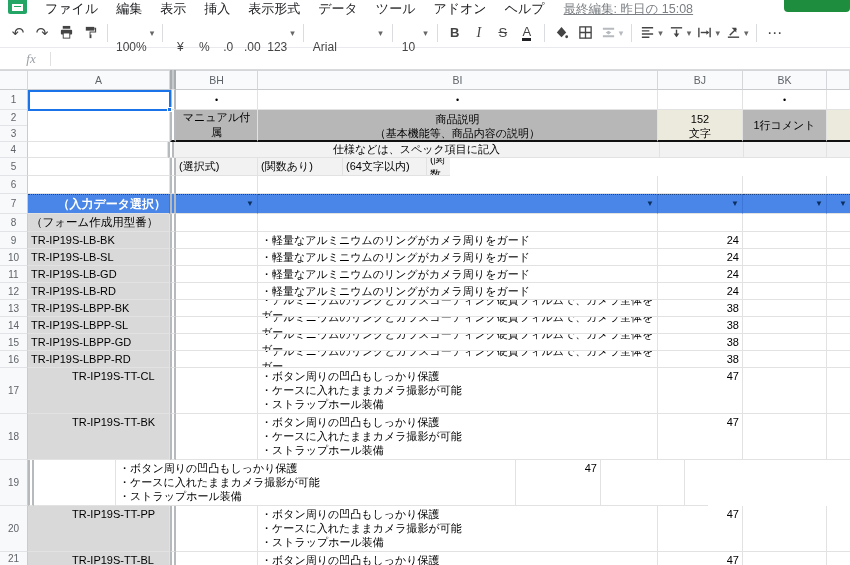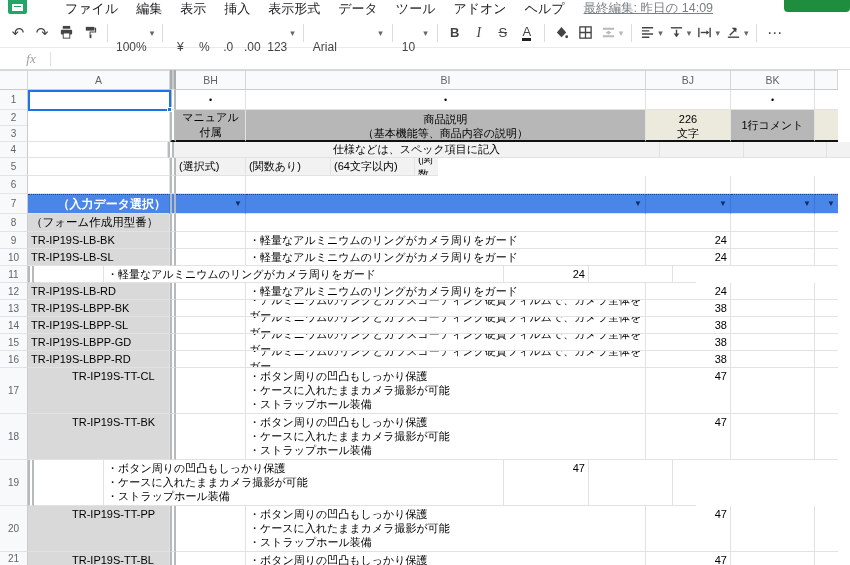--- a/index.html
+++ b/index.html
@@ -1,20 +1,20 @@
 <!DOCTYPE html>
 <html><head>
 <meta charset="utf-8">
 <style>
   * { margin:0; padding:0; box-sizing:border-box; }
   html,body { width:850px; height:565px; overflow:hidden; background:#fff;
     font-family:"Liberation Sans","DejaVu Sans",sans-serif; color:#000; }
   
-  .menubar { position:relative; height:18px; display:flex; align-items:flex-start;
-    padding-left:56px; font-size:13px; color:#202124; gap:0; }
+  .menubar { position:relative; height:18px; display:flex; align-items:flex-end;
+    padding-left:36px; font-size:13px; color:#202124; gap:0; }
   .menubar .mitem { padding:0 9px; cursor:default; }
   .logo { position:absolute; left:8px; top:-5px; width:19px; height:19px;
     background:#23a566; border-radius:2px; }
   .logo .slit { position:absolute; left:4px; top:9px; width:11px; height:7px; background:#fff; }
   .logo .slit2 { position:absolute; left:6px; top:11px; width:7px; height:1px; background:#23a566; }
   .lastedit { margin-left:10px; color:#7b7f83; text-decoration:underline; font-size:12.5px; }
   .sharebtn { position:absolute; right:0; top:-5px; width:66px; height:17px;
     background:#1e8e3e; border-radius:4px; }
   .toolbar { height:30px; display:flex; align-items:center; padding:0 6px;
     font-size:13px; color:#444; border-bottom:1px solid #e8eaed; }
@@ -40,21 +40,21 @@
   .grid { position:relative; }
   .row { display:flex; width:850px; }
   .c { border-right:1px solid #e2e2e2; border-bottom:1px solid #e2e2e2;
     font-size:11px; padding:0 3px; overflow:hidden; display:flex; align-items:center; }
   .rh { width:28px; background:#f8f9fa; border-right:1px solid #c9cccf;
     border-bottom:1px solid #e1e3e6; color:#5f6368; font-size:10px;
     justify-content:center; padding:0; }
   .ca  { width:142px; }
   .cdiv{ width:6px; padding:0; background:#fff; border-left:2px solid #b7babd;
     border-right:2px solid #b7babd; border-bottom:1px solid #e2e2e2; }
-  .cbh { width:70px; }
+  .cbh { width:82px; }
   .cbi { width:400px; }
   .cbj { width:85px; justify-content:flex-end; }
   .cbk { width:84px; }
   .cbl { width:23px; border-right:none; }
   .colhdr { height:20px; }
   .colhdr .c { background:#f9fafb; color:#5f6368; font-size:10.5px; justify-content:center;
     border-top:1px solid #d4d6d9; border-bottom:1px solid #c9cccf; border-right:1px solid #d4d6d9; }
   .colhdr .cdiv { background:#c6c9cc; border-left:2px solid #a9acaf; border-right:2px solid #a9acaf; }
   .h20{height:20px}.h32{height:32px}.h16{height:16px}.h18{height:18px}
   .h17{height:17px}.h46{height:46px}.h13{height:13px; border-bottom:none;}
@@ -91,21 +91,21 @@
     </div>
   <span class="mitem">ファイル</span>
   <span class="mitem">編集</span>
   <span class="mitem">表示</span>
   <span class="mitem">挿入</span>
   <span class="mitem">表示形式</span>
   <span class="mitem">データ</span>
   <span class="mitem">ツール</span>
   <span class="mitem">アドオン</span>
   <span class="mitem">ヘルプ</span>
-  <span class="lastedit">最終編集: 昨日の 14:09</span>
+  <span class="lastedit">最終編集: 昨日の 15:08</span>
   <div class="sharebtn"></div>
 </div>
 
 <div class="toolbar">
   <span class="tbtn glyph">↶</span>
   <span class="tbtn glyph">↷</span>
   <span class="tbtn">
     <svg width="15" height="15" viewBox="0 0 16 16">
         <rect x="4" y="1" width="8" height="3" fill="#444"></rect>
         <rect x="2" y="5" width="12" height="5" rx="1" fill="#444"></rect>
@@ -239,21 +239,21 @@
   <div class="row h32">
     <div class="rh split2" style="width:28px;">
       <div>2</div>
       <div>3</div>
     </div>
     <div class="c ca h32"></div>
     <div class="cdiv h32 blackline"></div>
     <div class="c cbh h32 dkgray center blackline">マニュアル付属</div>
     <div class="c cbi h32 dkgray center pre blackline" style="align-items:center">商品説明
 （基本機能等、商品内容の説明）</div>
-    <div class="c cbj h32 cream center pre blackline" style="align-items:center; justify-content:center">226
+    <div class="c cbj h32 cream center pre blackline" style="align-items:center; justify-content:center">152
 文字</div>
     <div class="c cbk h32 dkgray center blackline">1行コメント</div>
     <div class="c cbl h32 cream blackline"></div>
   </div>
 
   <div class="row h16">
     <div class="c rh h16">4</div>
     <div class="c ca h16"></div>
     <div class="cdiv h16"></div>
     <div class="c merge2 h16 ltrow center">仕様などは、スペック項目に記入</div>
@@ -330,20 +330,21 @@
     <div class="c ca h17 gray">TR-IP19S-LB-SL</div>
     <div class="cdiv h17"></div>
     <div class="c cbh h17"></div>
     <div class="c cbi h17">・軽量なアルミニウムのリングがカメラ周りをガード</div>
     <div class="c cbj h17">24</div>
     <div class="c cbk h17"></div>
     <div class="c cbl h17"></div>
   </div>
   <div class="row h17">
     <div class="c rh h17">11</div>
+    <div class="c ca h17 gray">TR-IP19S-LB-GD</div>
     <div class="cdiv h17"></div>
     <div class="c cbh h17"></div>
     <div class="c cbi h17">・軽量なアルミニウムのリングがカメラ周りをガード</div>
     <div class="c cbj h17">24</div>
     <div class="c cbk h17"></div>
     <div class="c cbl h17"></div>
   </div>
   <div class="row h17">
     <div class="c rh h17">12</div>
     <div class="c ca h17 gray">TR-IP19S-LB-RD</div>

